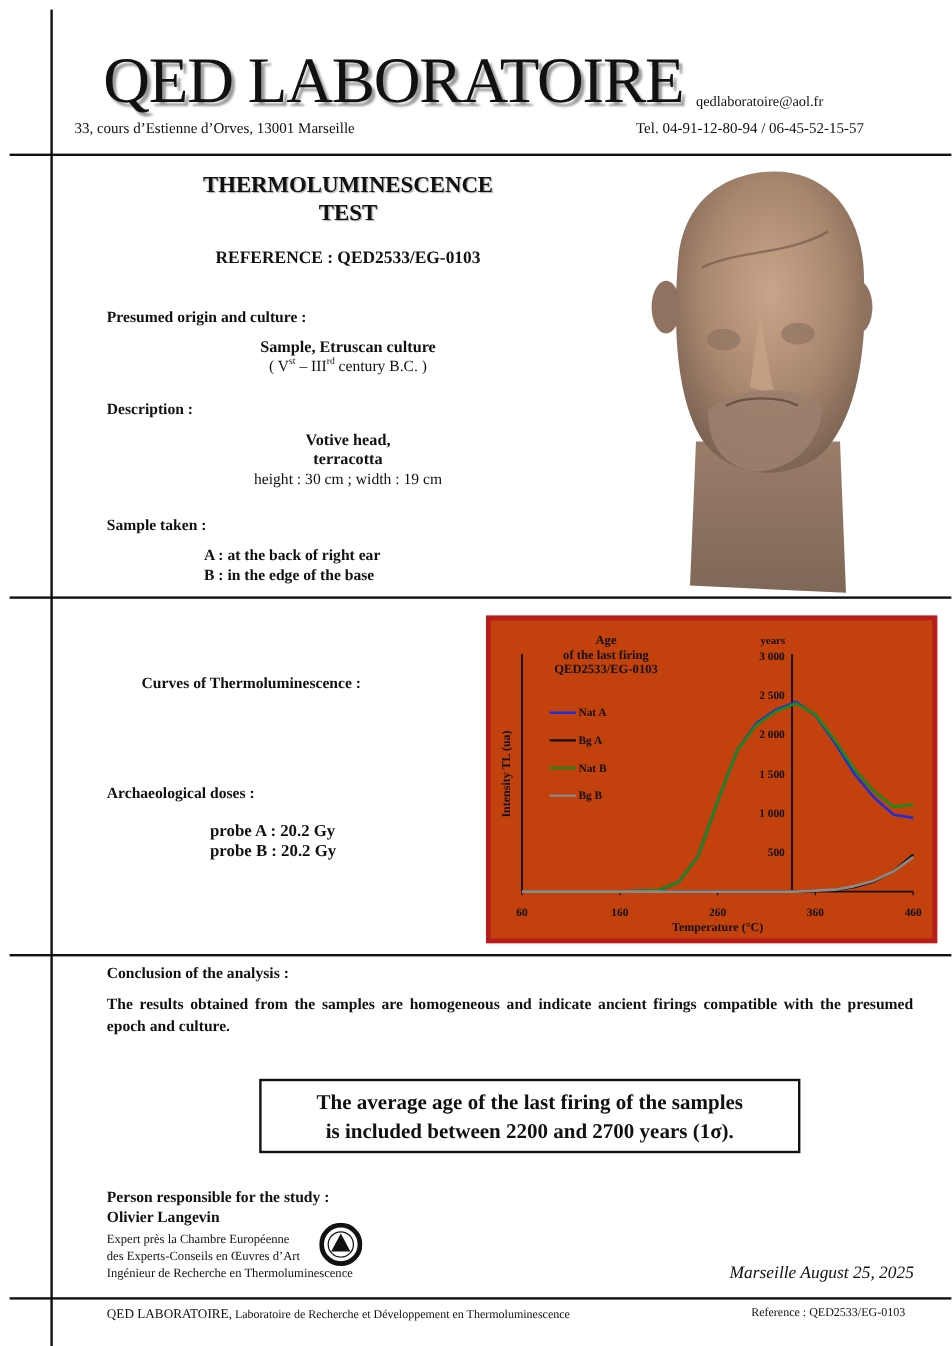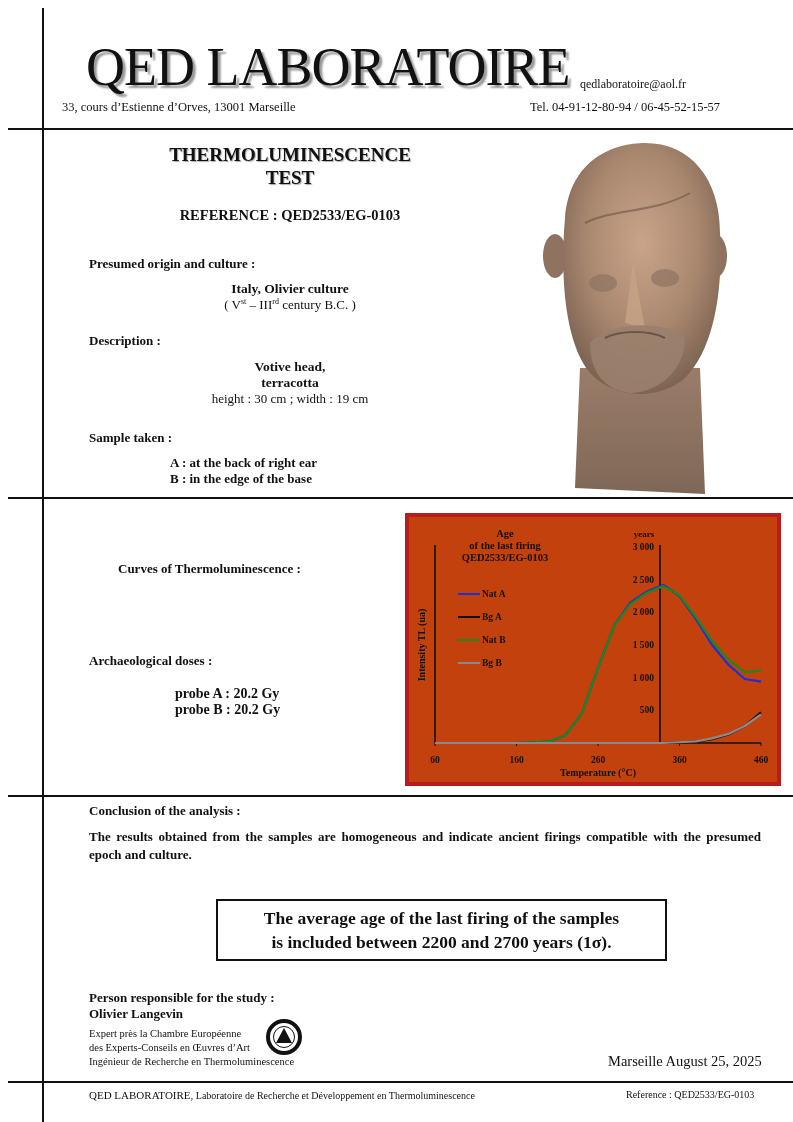--- a/index.html
+++ b/index.html
@@ -19,21 +19,21 @@
   .center-block { left: 130px; width: 320px; text-align: center; font-size: 13px; line-height: 16px; }
   .b { font-weight: bold; }
   sup { font-size: 8px; vertical-align: super; line-height: 0; }
   .sample { left: 170px; font-size: 13px; font-weight: bold; line-height: 16px; }
   .photo { left: 525px; top: 138px; width: 225px; height: 358px; }
   .chart-box { left: 405px; top: 513px; width: 376px; height: 273px; border: 4px solid #b91c1c; background: #c2410c; }
   .doses { left: 175px; top: 686px; font-size: 14px; font-weight: bold; line-height: 16px; }
   .concl-text { left: 89px; top: 828px; width: 672px; font-size: 13px; font-weight: bold; line-height: 18px; text-align: justify; }
   .result-box { left: 216px; top: 871px; width: 451px; height: 62px; border: 2px solid #111; text-align: center; font-weight: bold; font-size: 17.5px; line-height: 24px; padding-top: 5px; margin-top: 28px; }
   .person-lines { left: 89px; top: 1027px; font-size: 10.5px; line-height: 14px; }
-  .date { left: 608px; top: 1053px; font-size: 14.5px; }
+  .date { left: 608px; top: 1053px; font-size: 14.5px; font-style: italic; }
   .footer-left { left: 89px; top: 1089px; font-size: 10px; }
   .footer-left .brand-small { font-size: 11px; }
   .footer-right { left: 626px; top: 1089px; font-size: 10px; }
 </style>
 </head>
 <body>
 
 <div class="vline"></div>
 <div class="hline" style="top:128px"></div>
 <div class="hline" style="top:497px"></div>
@@ -46,21 +46,21 @@
 <div class="abs phone">Tel. 04-91-12-80-94 / 06-45-52-15-57</div>
 
 <div class="abs title">
   <div>THERMOLUMINESCENCE</div>
   <div>TEST</div>
 </div>
 <div class="abs ref">REFERENCE : QED2533/EG-0103</div>
 
 <div class="abs label" style="top:256px">Presumed origin and culture :</div>
 <div class="abs center-block" style="top:281px">
-  <div class="b" style="font-size:13.5px">Italy, Olivier culture</div>
+  <div class="b" style="font-size:13.5px">Sample, Etruscan culture</div>
   <div><span>( V</span><sup>st</sup><span> – III</span><sup>rd</sup><span> century B.C. )</span></div>
 </div>
 
 <div class="abs label" style="top:333px">Description :</div>
 <div class="abs center-block" style="top:359px">
   <div class="b" style="font-size:13.5px">Votive head,</div>
   <div class="b" style="font-size:13.5px">terracotta</div>
   <div>height : 30 cm ; width : 19 cm</div>
 </div>
 

